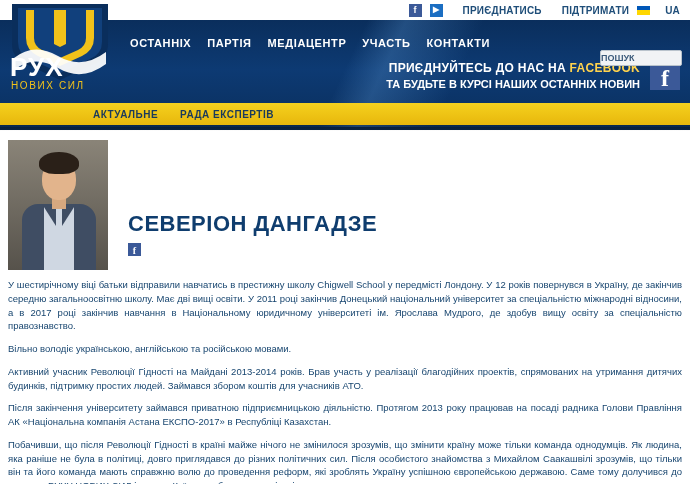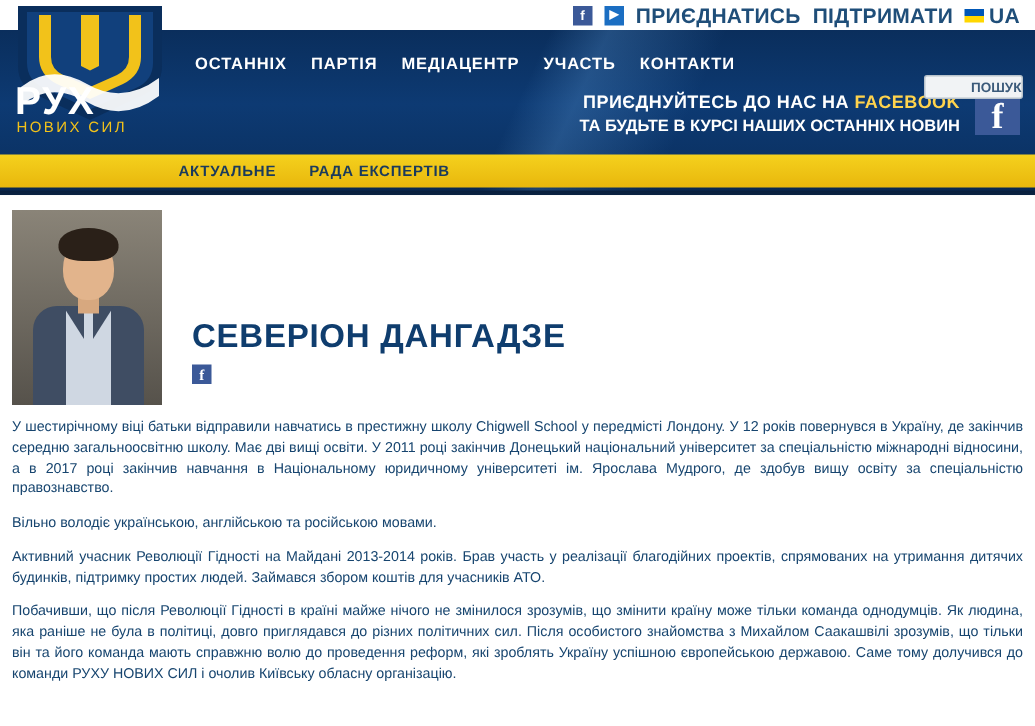--- a/index.html
+++ b/index.html
@@ -33,25 +33,26 @@
     background: #3b5998;
     color: #fff;
     font-size: 9px;
     font-weight: bold;
     display: flex; align-items: center; justify-content: center;
     line-height: 1;
   }
   .social-sq.yt { background: #1b6ec2; font-size: 8px; }
   .toplink {
     color: #1f4e79;
-    font-size: 14px;
+    font-size: 10px;
     font-weight: bold;
     letter-spacing: .2px;
     text-decoration: none;
     white-space: nowrap;
+    margin-left: 12px;
   }
   .flag-ua {
     width: 13px; height: 9px;
     background: linear-gradient(to bottom, #0057b7 0 50%, #ffd700 50% 100%);
     display: inline-block;
     margin-right: 3px;
     vertical-align: -1px;
   }
   .lang { display: flex; align-items: center; }
 
@@ -120,27 +121,27 @@
     font-size: 11px;
     font-weight: bold;
     letter-spacing: .6px;
     text-decoration: none;
   }
 
   
   .searchbox {
     position: absolute;
     top: 30px; right: 8px;
-    width: 66px; height: 16px;
+    width: 82px; height: 16px;
     background: #f1f3f5;
     border: 1px solid #b9c3cc;
     border-radius: 2px;
     display: flex;
     align-items: center;
-    justify-content: flex-end;
+    justify-content: flex-start;
     z-index: 5;
   }
   .searchbox span {
     font-size: 9px;
     color: #3b5a7a;
     font-weight: bold;
   }
 
   
   .fbpromo {
@@ -181,21 +182,21 @@
   }
 
   
   .subnav {
     position: absolute;
     top: 103px; left: 0;
     width: 690px; height: 22px;
     background: linear-gradient(to bottom, #f5d11e 0%, #e8b70c 100%);
     display: flex;
     align-items: center;
-    padding-left: 119px;
+    padding-left: 93px;
     gap: 22px;
     z-index: 3;
   }
   .subnav a {
     color: #1a3a5c;
     font-size: 10px;
     font-weight: bold;
     letter-spacing: .5px;
     text-decoration: none;
   }
@@ -370,15 +371,16 @@
     <div class="name-wrap">
       <h1 class="person-name">СЕВЕРІОН ДАНГАДЗЕ</h1>
       <div class="fb-small">f</div>
     </div>
   </div>
 
   <div class="bio">
     <p>У шестирічному віці батьки відправили навчатись в престижну школу Chigwell School у передмісті Лондону. У 12 років повернувся в Україну, де закінчив середню загальноосвітню школу. Має дві вищі освіти. У 2011 році закінчив Донецький національний університет за спеціальністю міжнародні відносини, а  в 2017 році закінчив навчання в Національному юридичному університеті ім. Ярослава Мудрого, де здобув вищу освіту за спеціальністю правознавство.</p>
     <p>Вільно володіє українською, англійською та російською мовами.</p>
     <p>Активний учасник Революції Гідності на Майдані 2013-2014 років. Брав участь у реалізації благодійних проектів, спрямованих на утримання дитячих будинків, підтримку простих людей. Займався збором коштів для учасників АТО.</p>
+    <p>Після закінчення університету займався приватною підприємницькою діяльністю. Протягом 2013 року працював на посаді радника Голови Правління АК «Національна компанія Астана ЕКСПО-2017» в Республіці Казахстан.</p>
     <p class="last">Побачивши, що після Революції Гідності в країні майже нічого не змінилося зрозумів, що змінити країну може тільки команда однодумців. Як людина, яка раніше не була в політиці, довго приглядався до різних політичних сил. Після особистого знайомства з Михайлом Саакашвілі зрозумів, що тільки він та його команда мають справжню волю до проведення реформ, які зроблять Україну успішною європейською державою. Саме тому долучився до команди РУХУ НОВИХ СИЛ і очолив Київську обласну організацію.</p>
   </div>
 </div>
 
 </body></html>

